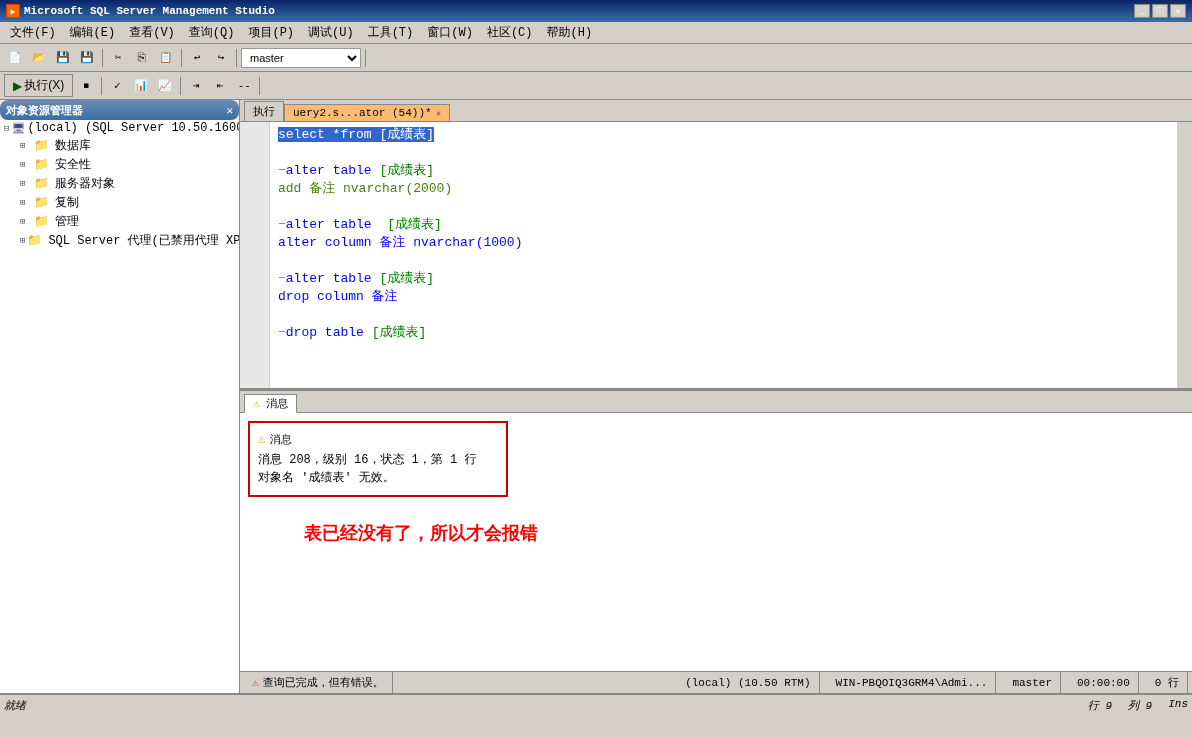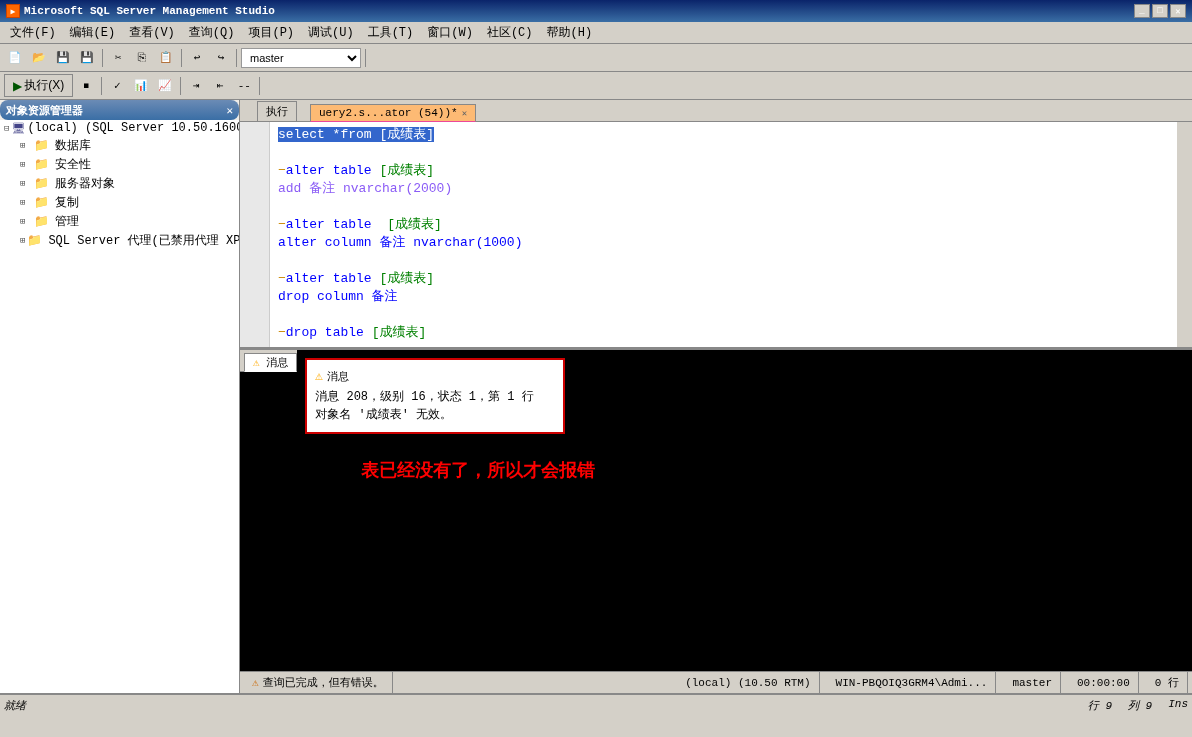--- a/index.html
+++ b/index.html
@@ -144,21 +144,20 @@
     .tab {
       background: #d4d0c8;
       border: 1px solid #888;
       border-bottom: none;
       padding: 2px 8px;
       font-size: 11px;
       cursor: pointer;
       display: flex;
       align-items: center;
       gap: 4px;
-      margin-left: 13px;
     }
     .tab.active {
       background: #fdba74;
       border-bottom: 1px solid #ec4899;
       margin-bottom: -1px;
     }
     .tab-close { font-size: 9px; color: #666; }
 
     
     .editor-area {
@@ -189,25 +188,25 @@
       padding: 4px 8px;
       font-family: 'Courier New', monospace;
       font-size: 13px;
       line-height: 18px;
       overflow: auto;
       white-space: pre;
     }
 
     
     .results-panel {
-      height: 324px;
+      height: 283px;
       border-top: 3px solid #888;
-      background: #000000;
-      display: flex;
-      flex-direction: row;
+      background: #ffffff;
+      display: flex;
+      flex-direction: column;
     }
     .results-tabs {
       background: #d4d0c8;
       border-bottom: 1px solid #888;
       display: flex;
       align-items: flex-end;
       height: 22px;
       padding-left: 4px;
     }
     .result-tab {
@@ -411,21 +410,21 @@
             <div style="line-height: 18px;"></div>
             <div style="line-height: 18px;"></div>
             <div style="line-height: 18px;"></div>
             <div style="line-height: 18px;"></div>
             <div style="line-height: 18px;"></div>
             <div style="line-height: 18px;"></div>
           </div>
         <div class="editor-content" id="editor-content"><span style="background:#3366cc;color:white;">select *from [成绩表]</span>
 <span style="color:#0000ff;"></span>
 <span style="color:#cc8800;">−</span><span style="color:#0000ff;">alter</span> <span style="color:#0000ff;">table</span> <span style="color:#008000;">[成绩表]</span>
-<span style="color:#8b5cf6;">add 备注 nvarchar(2000)</span>
+<span style="color:#4d7c0f;">add 备注 nvarchar(2000)</span>
 <span style="color:#0000ff;"></span>
 <span style="color:#cc8800;">−</span><span style="color:#0000ff;">alter</span> <span style="color:#0000ff;">table</span>  <span style="color:#008000;">[成绩表]</span>
 <span style="color:#0000ff;">alter column 备注 nvarchar(1000)</span>
 <span style="color:#0000ff;"></span>
 <span style="color:#cc8800;">−</span><span style="color:#0000ff;">alter</span> <span style="color:#0000ff;">table</span> <span style="color:#008000;">[成绩表]</span>
 <span style="color:#0000ff;">drop column 备注</span>
 <span style="color:#0000ff;"></span>
 <span style="color:#cc8800;">−</span><span style="color:#0000ff;">drop</span> <span style="color:#0000ff;">table</span> <span style="color:#008000;">[成绩表]</span>
 </div>
         <div class="vscroll"></div>

